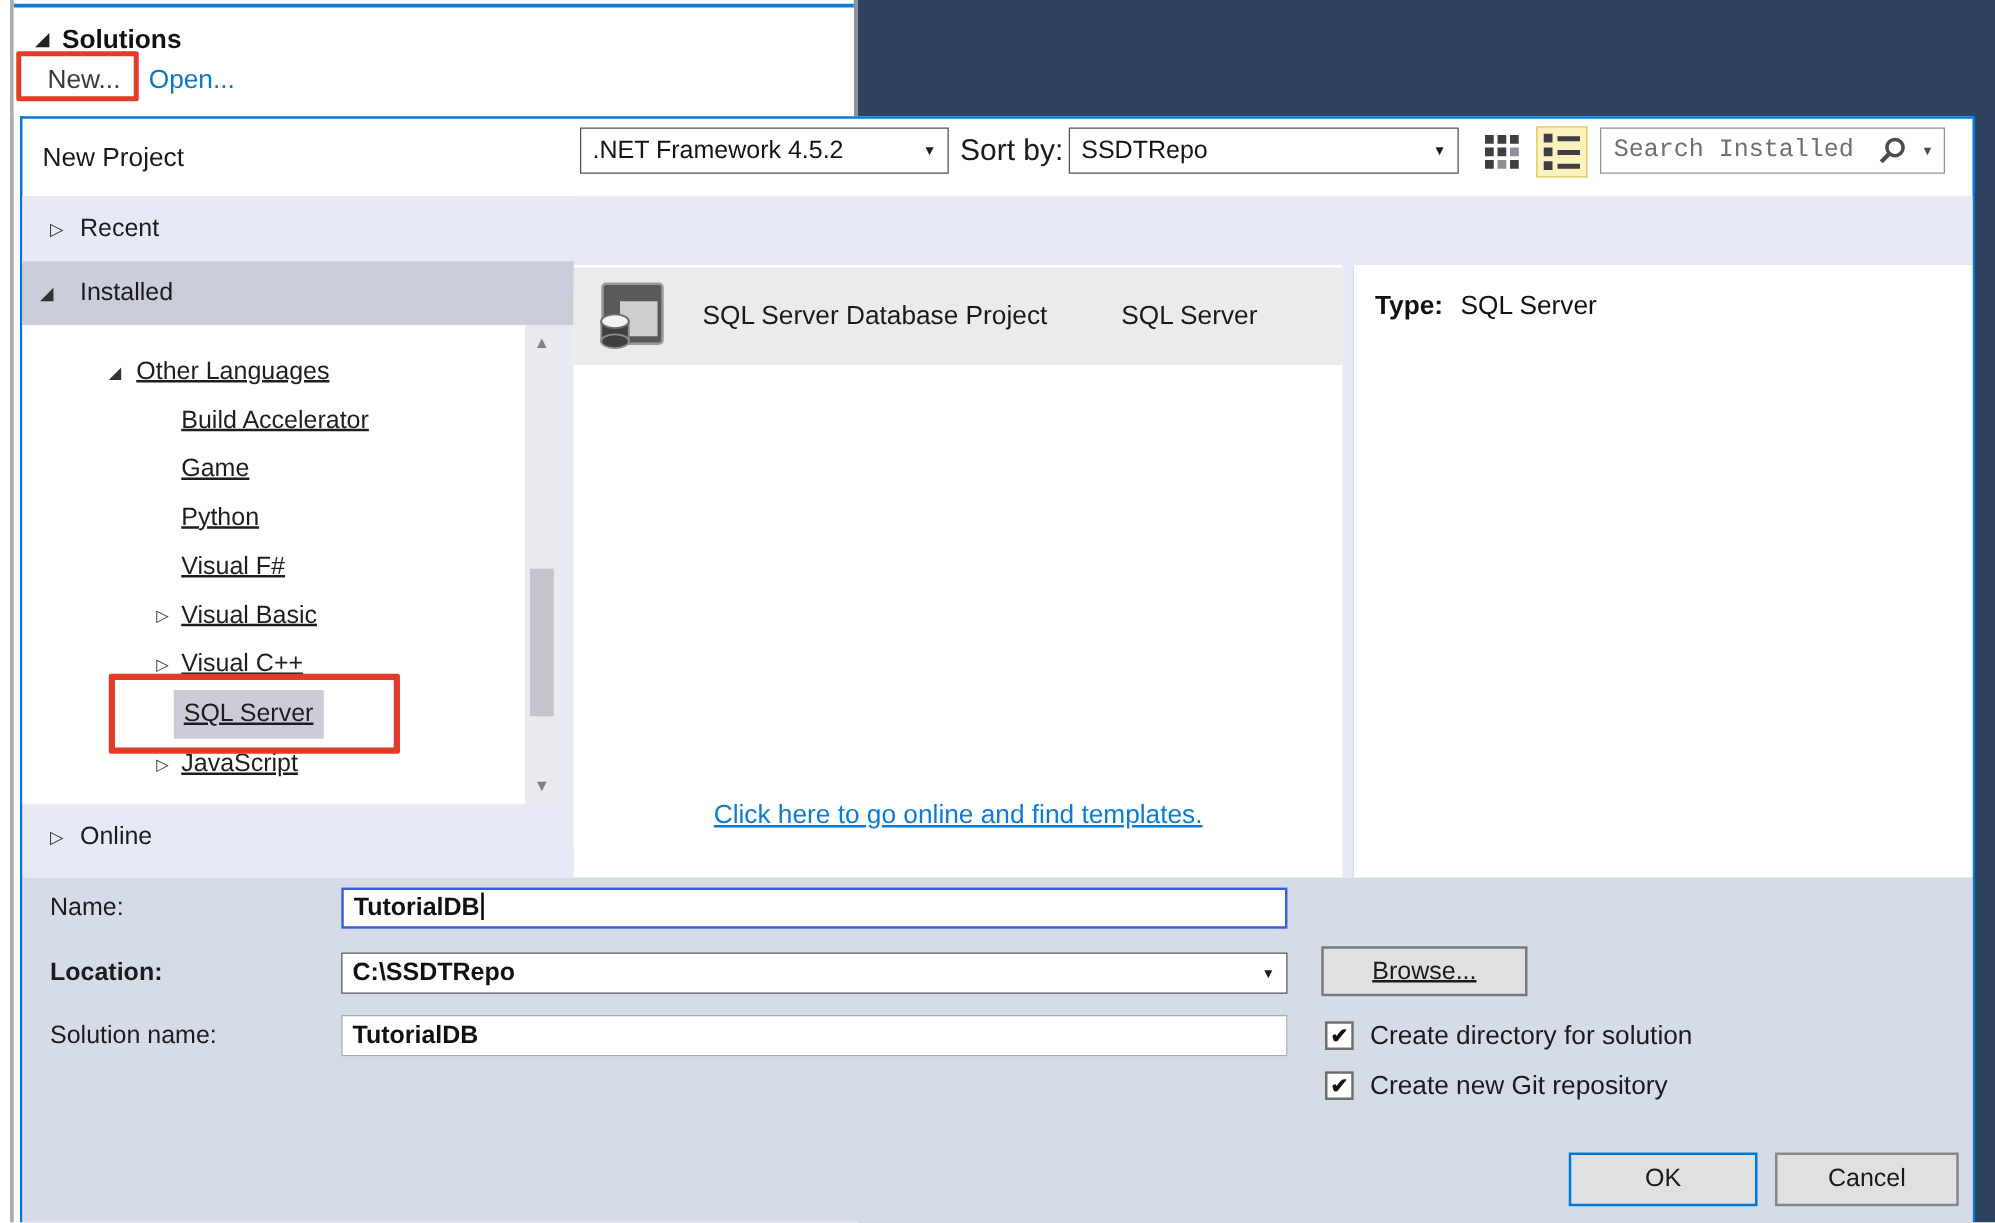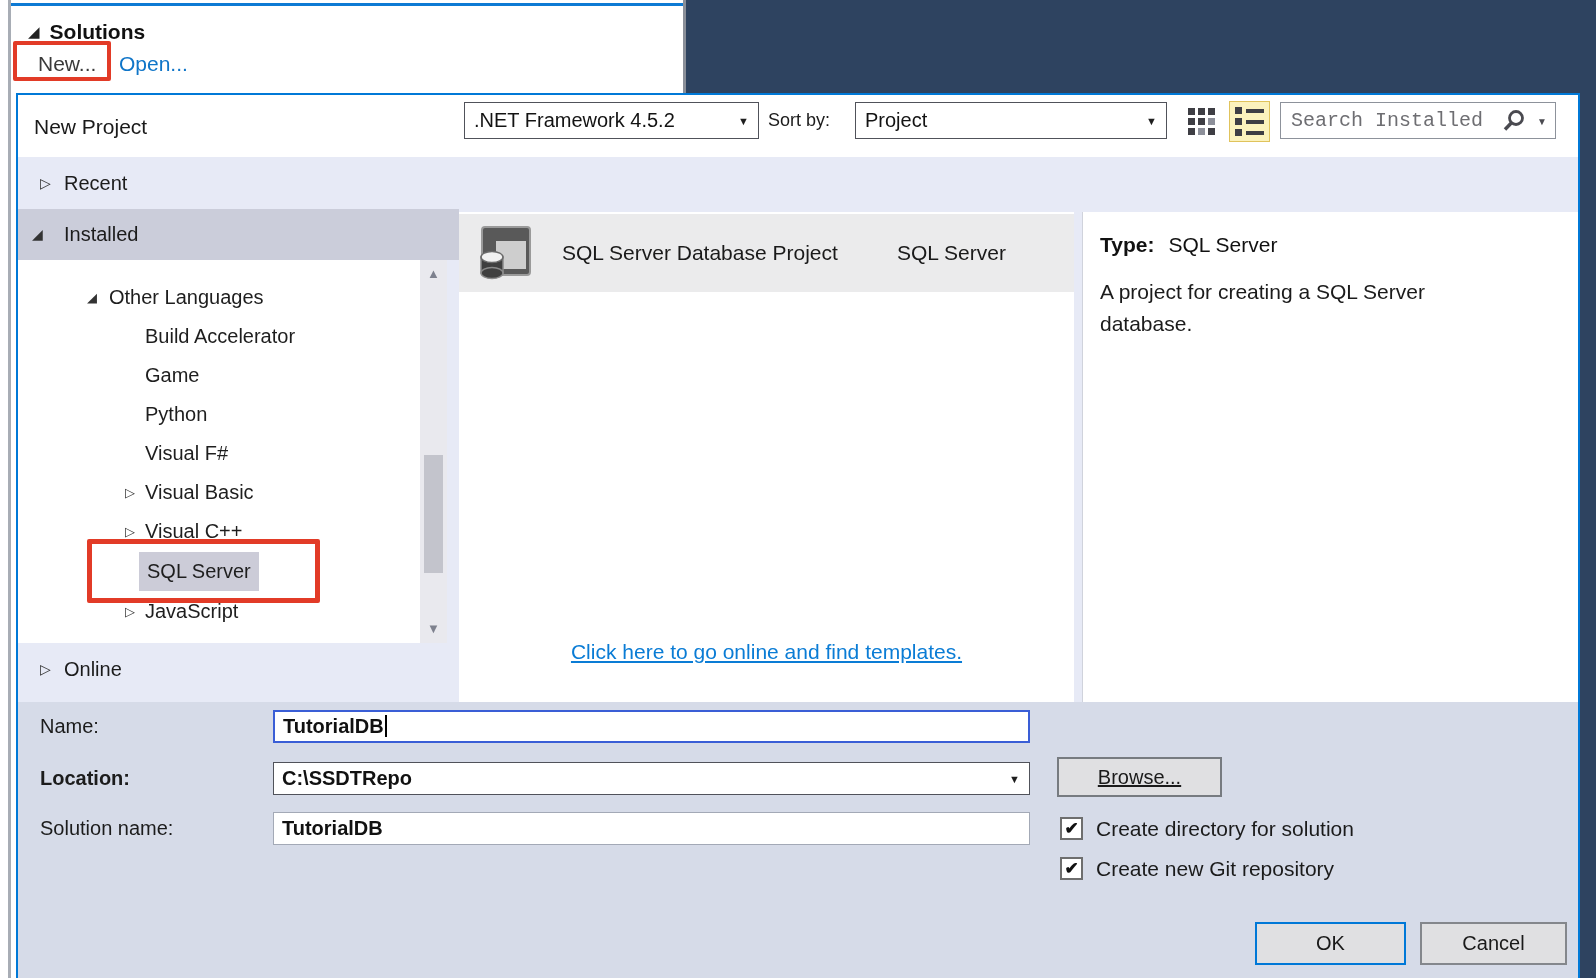--- a/index.html
+++ b/index.html
@@ -29,21 +29,21 @@
   .dlg-close { position:absolute; left:1486px; top:8px; width:44px; height:44px; line-height:44px; text-align:center; font-size:24px; color:#222; }
 
   .toolbar { position:absolute; left:0; top:62px; width:1560px; height:55px; background:#e7eaf6; }
   .left-col { position:absolute; left:0; top:62px; width:441px; height:545px; background:#e7eaf6; }
 
   .combo { position:absolute; background:#fff; border:1px solid #50525a; font-size:20px; color:#131313;padding-left:23px; }
   .combo .cval { position:absolute; left:9px; top:0; line-height:35px; white-space:nowrap; }
   .combo .arrow { position:absolute; right:9px; top:12px; font-size:11px; color:#1e1e1e; }
   .cb-framework { left:446px; top:7px; width:295px; height:37px; }
   .cb-sort      { left:837px; top:7px; width:312px; height:37px; }
-  .lbl-sortby   { position:absolute; left:750px; top:7px; height:37px; line-height:37px; font-size:18px; color:#1b1b1b; }
+  .lbl-sortby   { position:absolute; left:750px; top:7px; height:37px; line-height:37px; font-size:24px; color:#1b1b1b; }
 
   .viewbtn { position:absolute; top:6px; width:41px; height:41px; display:flex; align-items:center; justify-content:center; }
   .vb-grid { left:1163px; }
   .vb-list { left:1211px; background:#fbf2bd; border:1px solid #e0c35c; }
   .gridicon { display:grid; grid-template-columns:repeat(3,7px); grid-auto-rows:7px; gap:3px; }
   .gridicon span { background:#3e3e44; }
   .gridicon span.lt { background:#8d909a; }
   .listicon { display:flex; flex-direction:column; gap:4px; }
   .listicon .lrow { display:flex; align-items:center; gap:4px; }
   .listicon .sq { width:7px; height:7px; background:#3e3e44; }
@@ -58,21 +58,21 @@
   .cat-row { position:absolute; left:0; width:441px; height:52px; line-height:52px; font-size:20px; color:#1c1c1c; }
   .cat-row .exp { position:absolute; font-size:14px; color:#333; }
   .cat-recent { top:0; }
   .cat-installed { top:52px; height:51px; line-height:51px; background:#cbcdda; }
   .cat-online { top:486px; }
   .cat-row .clabel { position:absolute; left:46px; }
 
   .tree-box { position:absolute; left:0; top:103px; width:429px; height:383px; background:#fff; }
   .titem { position:absolute; left:0; width:100%; height:39px; line-height:39px; font-size:20px; color:#1e1e1e; }
   .titem .exp { position:absolute; top:0; font-size:13px; color:#333; }
-  .titem .tlabel { position:absolute; white-space:nowrap; }
+  .titem .tlabel { position:absolute; white-space:nowrap;text-decoration:underline; }
   .titem .sel { background:#ccccd8; padding:0 8px; }
 
   .scrollbar { position:absolute; left:402px; top:103px; width:27px; height:383px; background:#e9e9ee; }
   .scrollbar .sar { position:absolute; left:0; width:27px; height:24px; text-align:center; line-height:24px; font-size:13px; color:#7e818e; }
   .sar-up { top:2px; } .sar-dn { bottom:2px; }
   .sthumb { position:absolute; left:4px; top:195px; width:19px; height:118px; background:#c3c4cc; }
 
   
   .mid-panel { position:absolute; left:441px; top:117px; width:615px; height:490px; background:#fff;border-radius:23px; }
   .tpl-row { position:absolute; left:0; top:2px; width:615px; height:78px; background:#ebebec; }
@@ -193,21 +193,21 @@
         <span class="clabel">Online</span>
       </div>
     </div>
 
     <div class="combo cb-framework">
       <span class="cval">.NET Framework 4.5.2</span>
       <span class="arrow">▼</span>
     </div>
     <div class="lbl-sortby">Sort by:</div>
     <div class="combo cb-sort">
-      <span class="cval">Project</span>
+      <span class="cval">SSDTRepo</span>
       <span class="arrow">▼</span>
     </div>
     <div class="viewbtn vb-grid">
       <span class="gridicon">
           <span></span>
           <span></span>
           <span></span>
           <span></span>
           <span></span>
           <span class="lt"></span>
@@ -259,21 +259,20 @@
       </div>
       <a class="online-link">Click here to go online and find templates.</a>
     </div>
 
     <div class="panel-sep"></div>
 
     <div class="info-panel">
       <div class="info-type">
         <span class="tl">Type:</span><span class="tv">SQL Server</span>
       </div>
-      <p class="info-desc">A project for creating a SQL Server database.</p>
     </div>
 
     <div class="form-panel">
       <div class="flabel lab-name">Name:</div>
       <div class="ffield f-name">
         <span class="fval"><span>TutorialDB</span><span class="caret"></span></span>
       </div>
 
       <div class="flabel lab-loc">Location:</div>
       <div class="ffield f-loc">

